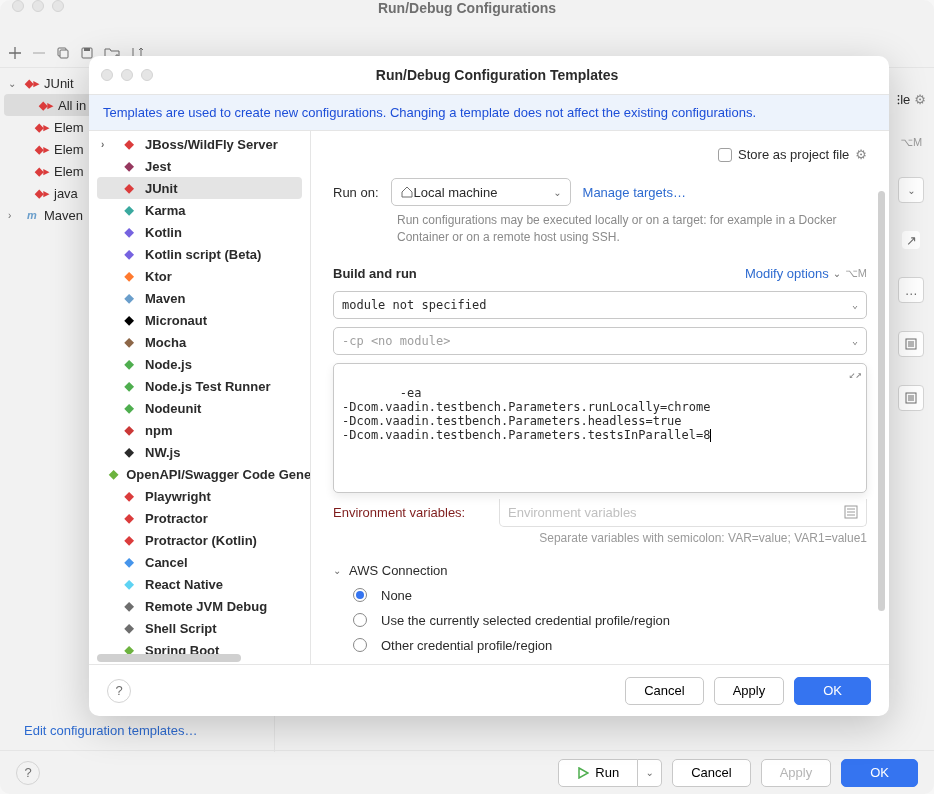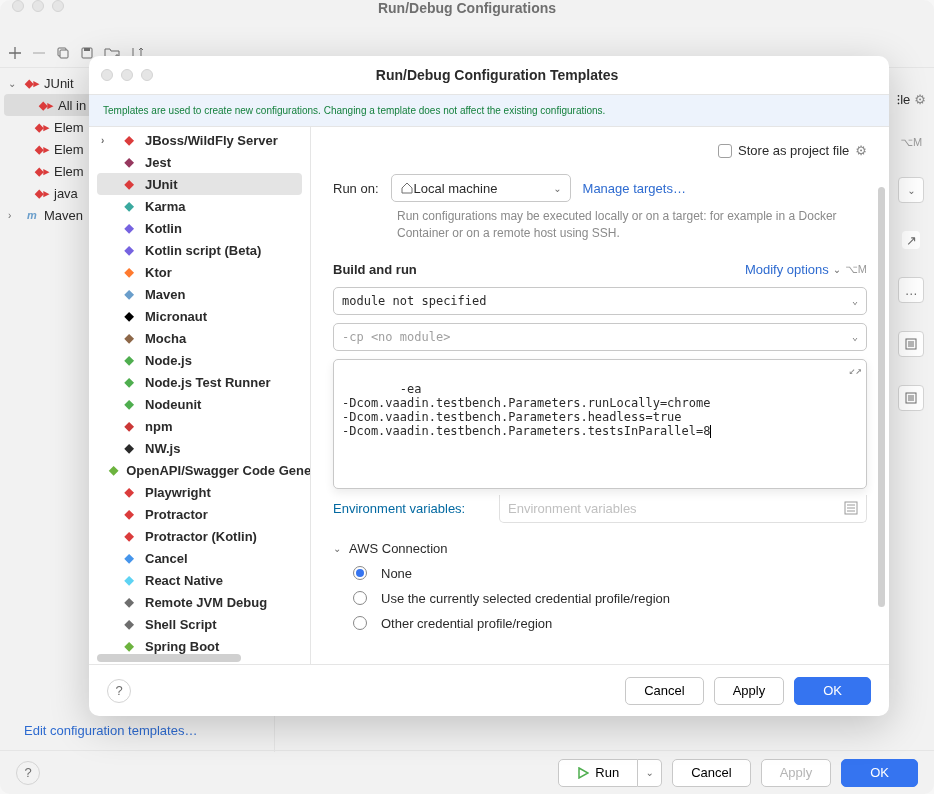--- a/index.html
+++ b/index.html
@@ -32,21 +32,21 @@
 .btn.primary { background: #3574f0; border-color: #3574f0; color: #fff; }
 .btn.disabled { color: #b5b5b5; }
 .run-btn-group { display: flex; }
 .run-btn { display: inline-flex; align-items: center; gap: 6px; border-radius: 5px 0 0 5px; }
 .run-caret { width: 24px; border-radius: 0 5px 5px 0; border-left: none; padding: 0; justify-content: center; }
 
 
 .modal { position: absolute; top: 56px; left: 89px; width: 800px; height: 660px; background: #fff; border-radius: 10px; box-shadow: 0 10px 40px rgba(0,0,0,0.2); display: flex; flex-direction: column; }
 .modal-titlebar { height: 38px; display: flex; align-items: center; padding: 0 12px; position: relative; }
 .modal-title { position: absolute; left: 16px; right: 0; text-align: center; font-weight: 600; font-size: 14px; }
-.modal-banner { background: #edf3fc; color: #15803d; padding: 10px 14px; font-size: 10px; border-top: 1px solid #e5e5e5; border-bottom: 1px solid #e5e5e5; }
+.modal-banner { background: #edf3fc; color: #1d4ed8; padding: 10px 14px; font-size: 13px; border-top: 1px solid #e5e5e5; border-bottom: 1px solid #e5e5e5; }
 .modal-body { display: flex; flex: 1; overflow: hidden; }
 .template-list { width: 222px; border-right: 1px solid #e5e5e5; overflow: auto; padding: 2px 8px; position: relative; }
 .template-list::-webkit-scrollbar { height: 8px; }
 .template-item { display: flex; align-items: center; gap: 8px; height: 22px; font-weight: 600; white-space: nowrap; padding: 0 4px; border-radius: 4px; }
 .template-item.selected { background: #e4e4e4; }
 .template-item-icon { width: 16px; height: 16px; display: inline-flex; align-items: center; justify-content: center; font-size: 12px; }
 .hscroll-track { position: absolute; bottom: 2px; left: 8px; right: 8px; height: 8px; background: transparent; }
 .hscroll-thumb { width: 70%; height: 100%; background: #d0d0d0; border-radius: 4px; }
 .template-form { flex: 1; padding: 16px 22px; position: relative; overflow: hidden; }
 .store-row { display: flex; justify-content: flex-end; align-items: center; gap: 6px; margin-bottom: 16px; }
@@ -58,21 +58,21 @@
 .hint { color: #8a8a8a; font-size: 12px; margin-left: 64px; margin-bottom: 20px; line-height: 1.4; }
 .section-head { display: flex; justify-content: space-between; align-items: center; font-weight: 600; margin-bottom: 10px; }
 .modify-opts { color: #2e6bd0; font-weight: normal; display: flex; align-items: center; gap: 4px; }
 .shortcut { color: #9a9a9a; font-size: 11px; }
 .field { height: 28px; border: 1px solid #c8c8c8; border-radius: 5px; background: #fff; display: flex; align-items: center; padding: 0 8px; margin-bottom: 8px; font-family: "Menlo", monospace; font-size: 12px; justify-content: space-between; }
 .field .placeholder { color: #a0a0a0; }
 .textarea-box { border: 1px solid #c8c8c8; border-radius: 5px; background: #fff; padding: 8px; font-family: "Menlo", monospace; font-size: 12px; height: 130px; white-space: pre; position: relative; box-shadow: 0 4px 10px rgba(0,0,0,0.08); }
 .expand-corner { position: absolute; top: 4px; right: 4px; font-size: 11px; color: #8a8a8a; }
 .cursor-bar { display: inline-block; width: 1px; height: 13px; background: #000; vertical-align: middle; }
 .env-row { display: flex; align-items: center; gap: 8px; margin-top: 6px; }
-.env-label { width: 158px; color: #0369a1; }
+.env-label { width: 158px; color: #7f1d1d; }
 .env-field { flex: 1; height: 28px; border: 1px solid #e0e0e0; border-top: none; border-radius: 0 0 5px 5px; padding: 0 8px; display: flex; align-items: center; justify-content: space-between; color: #c0c0c0; }
 .env-hint { color: #9a9a9a; font-size: 12px; text-align: right; margin-top: 4px; }
 .aws-head { display: flex; align-items: center; gap: 4px; margin-top: 18px; font-size: 13px; }
 .radio-row { display: flex; align-items: center; gap: 14px; margin-left: 20px; margin-top: 10px; }
 .radio { width: 14px; height: 14px; border: 1px solid #888; border-radius: 50%; display: inline-flex; align-items: center; justify-content: center; }
 .radio.selected::after { content: ""; width: 8px; height: 8px; background: #3574f0; border-radius: 50%; }
 .vscroll { position: absolute; top: 60px; right: 4px; width: 7px; height: 420px; background: #d0d0d0; border-radius: 4px; }
 .modal-bottom { height: 52px; border-top: 1px solid #e5e5e5; display: flex; align-items: center; justify-content: flex-end; padding: 0 18px; gap: 10px; position: relative; }
 .modal-help { position: absolute; left: 18px; width: 24px; height: 24px; border: 1px solid #d4d4d4; border-radius: 50%; display: flex; align-items: center; justify-content: center; color: #6e6e6e; }
 svg { display: block; }
@@ -399,20 +399,21 @@
       <div class="env-row">
         <span class="env-label">Environment variables:</span>
         <div class="env-field">
           <span>Environment variables</span>
           <svg width="14" height="14" viewBox="0 0 14 14">
               <rect x="1" y="1" width="12" height="12" fill="none" stroke="#9a9a9a"></rect>
               <path d="M3 4h8M3 7h8M3 10h8" stroke="#9a9a9a"></path>
             </svg>
         </div>
       </div>
+      <div class="env-hint">Separate variables with semicolon: VAR=value; VAR1=value1</div>
 
       <div class="aws-head">
         <span class="chevron">⌄</span>
         <span>AWS Connection</span>
       </div>
       <div class="radio-row">
         <span class="radio selected"></span>
         <span>None</span>
       </div>
       <div class="radio-row">

